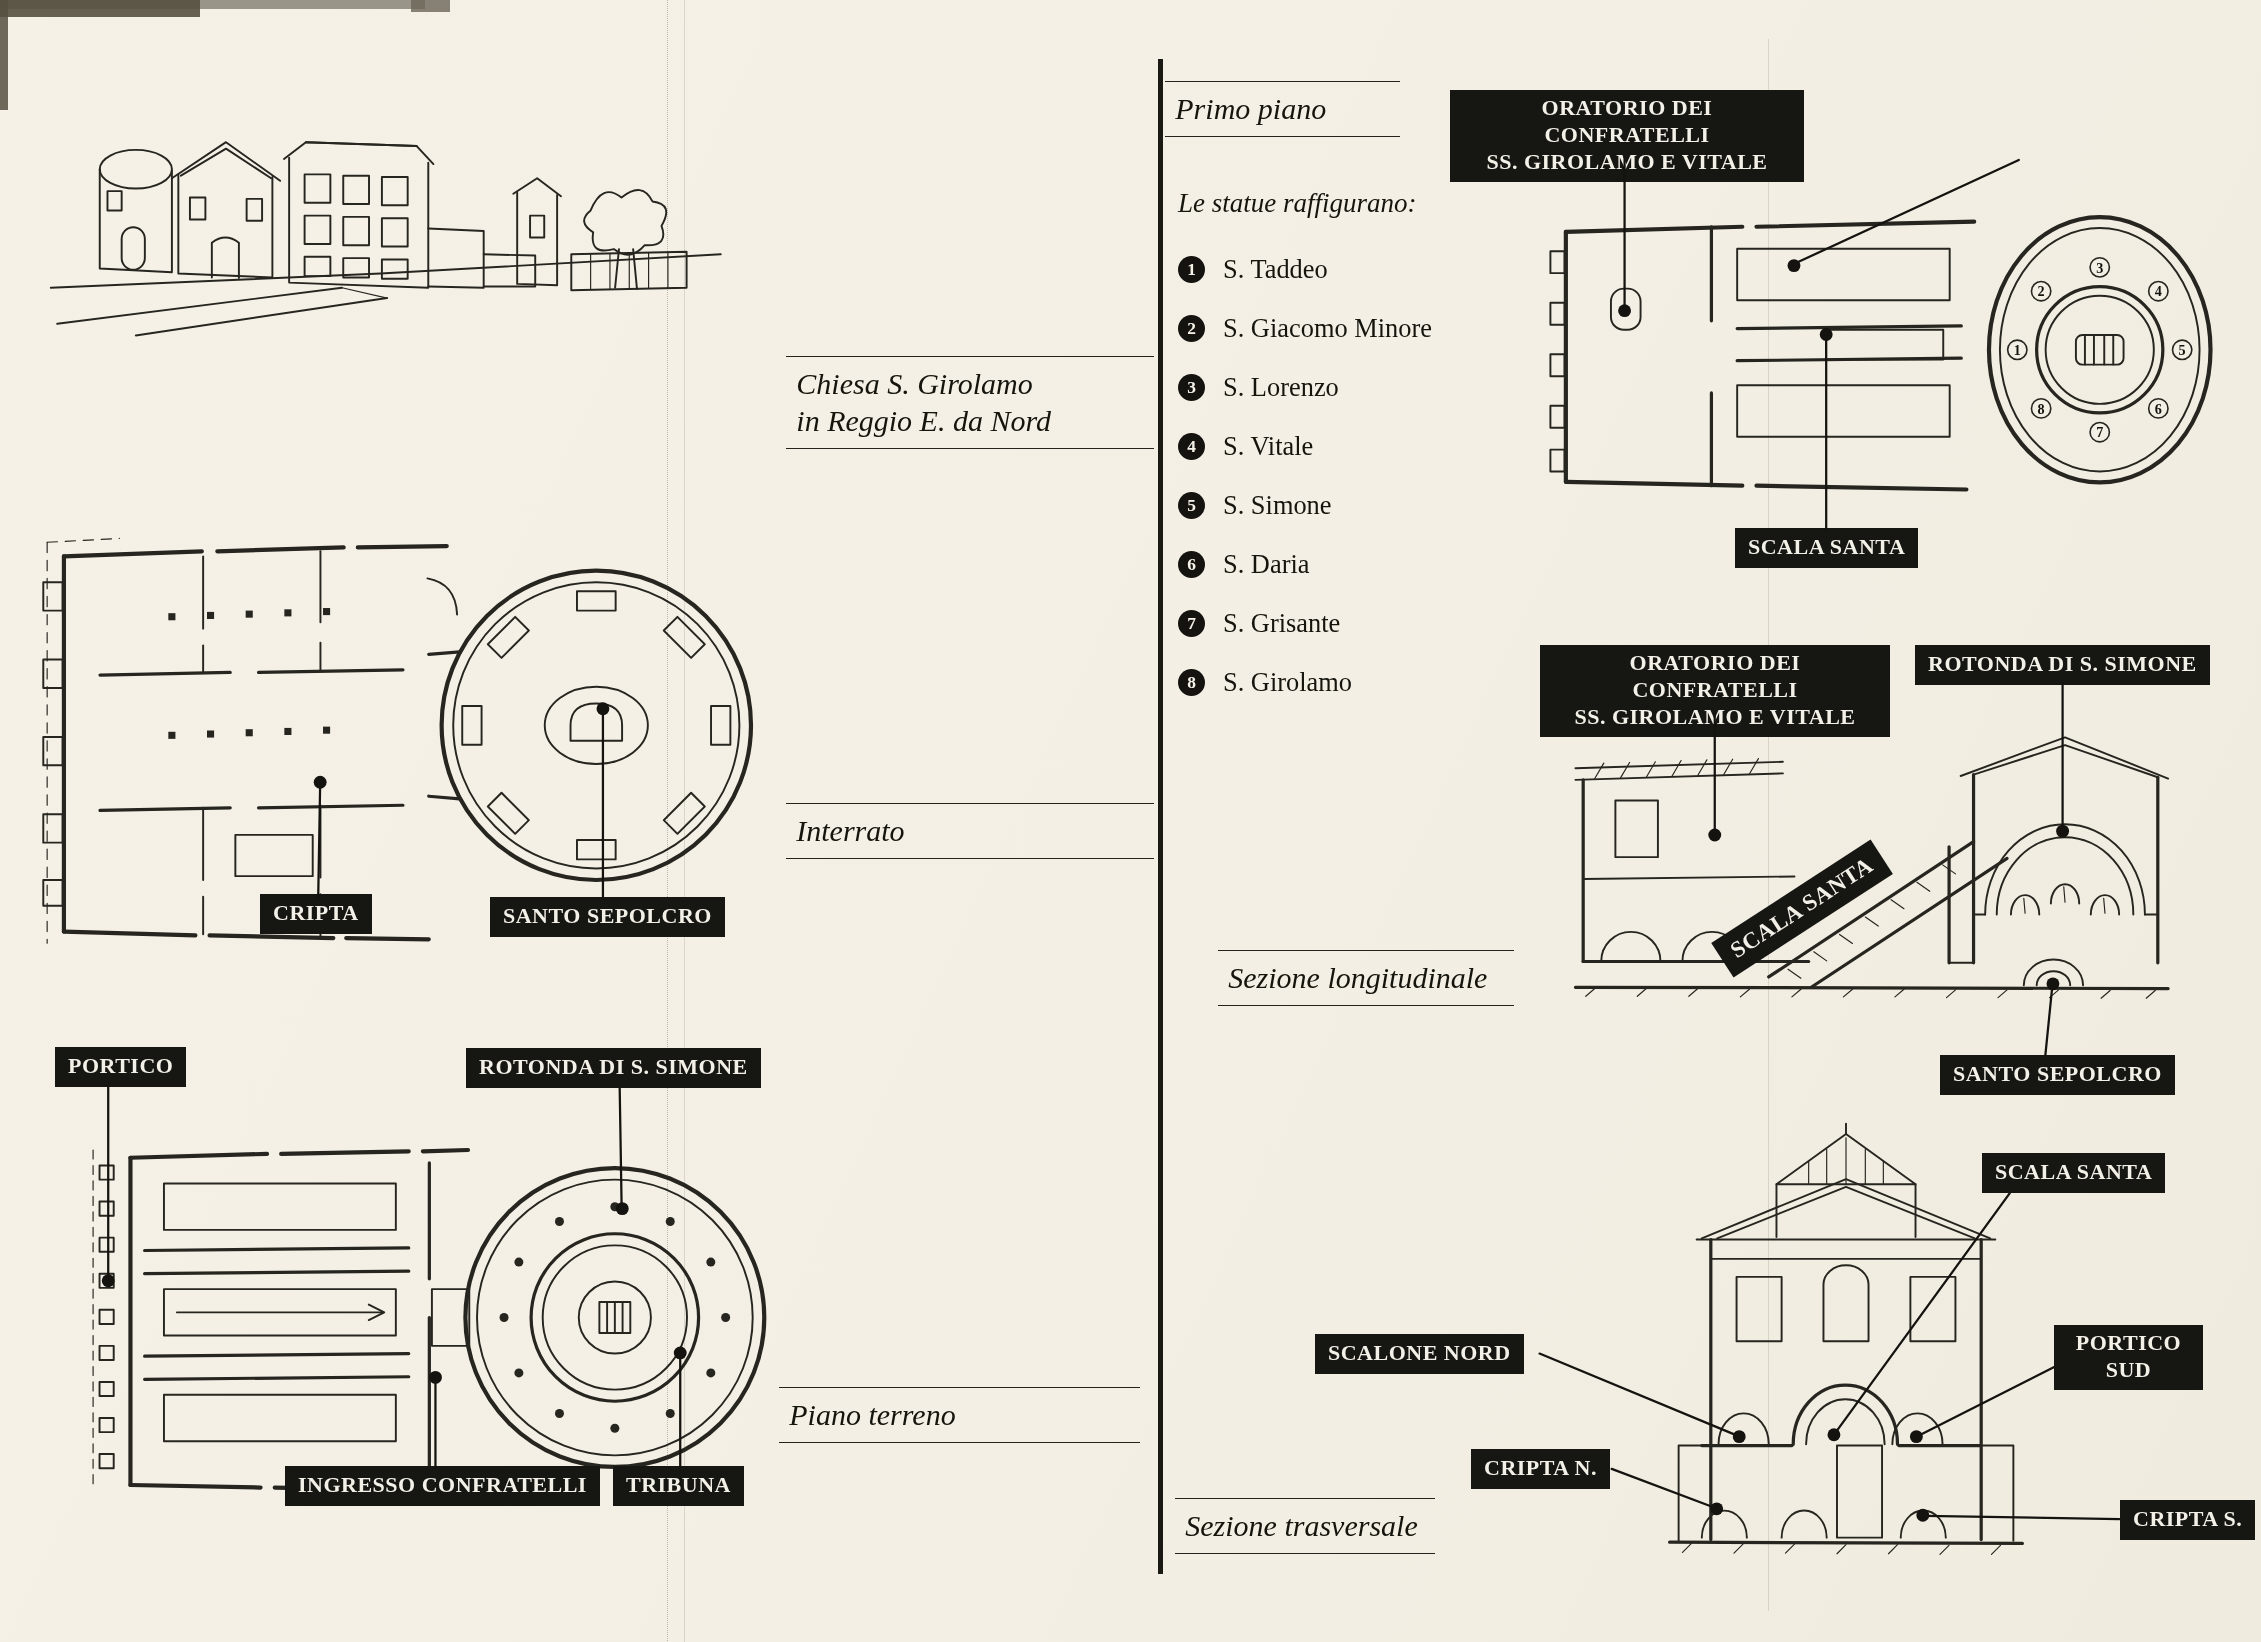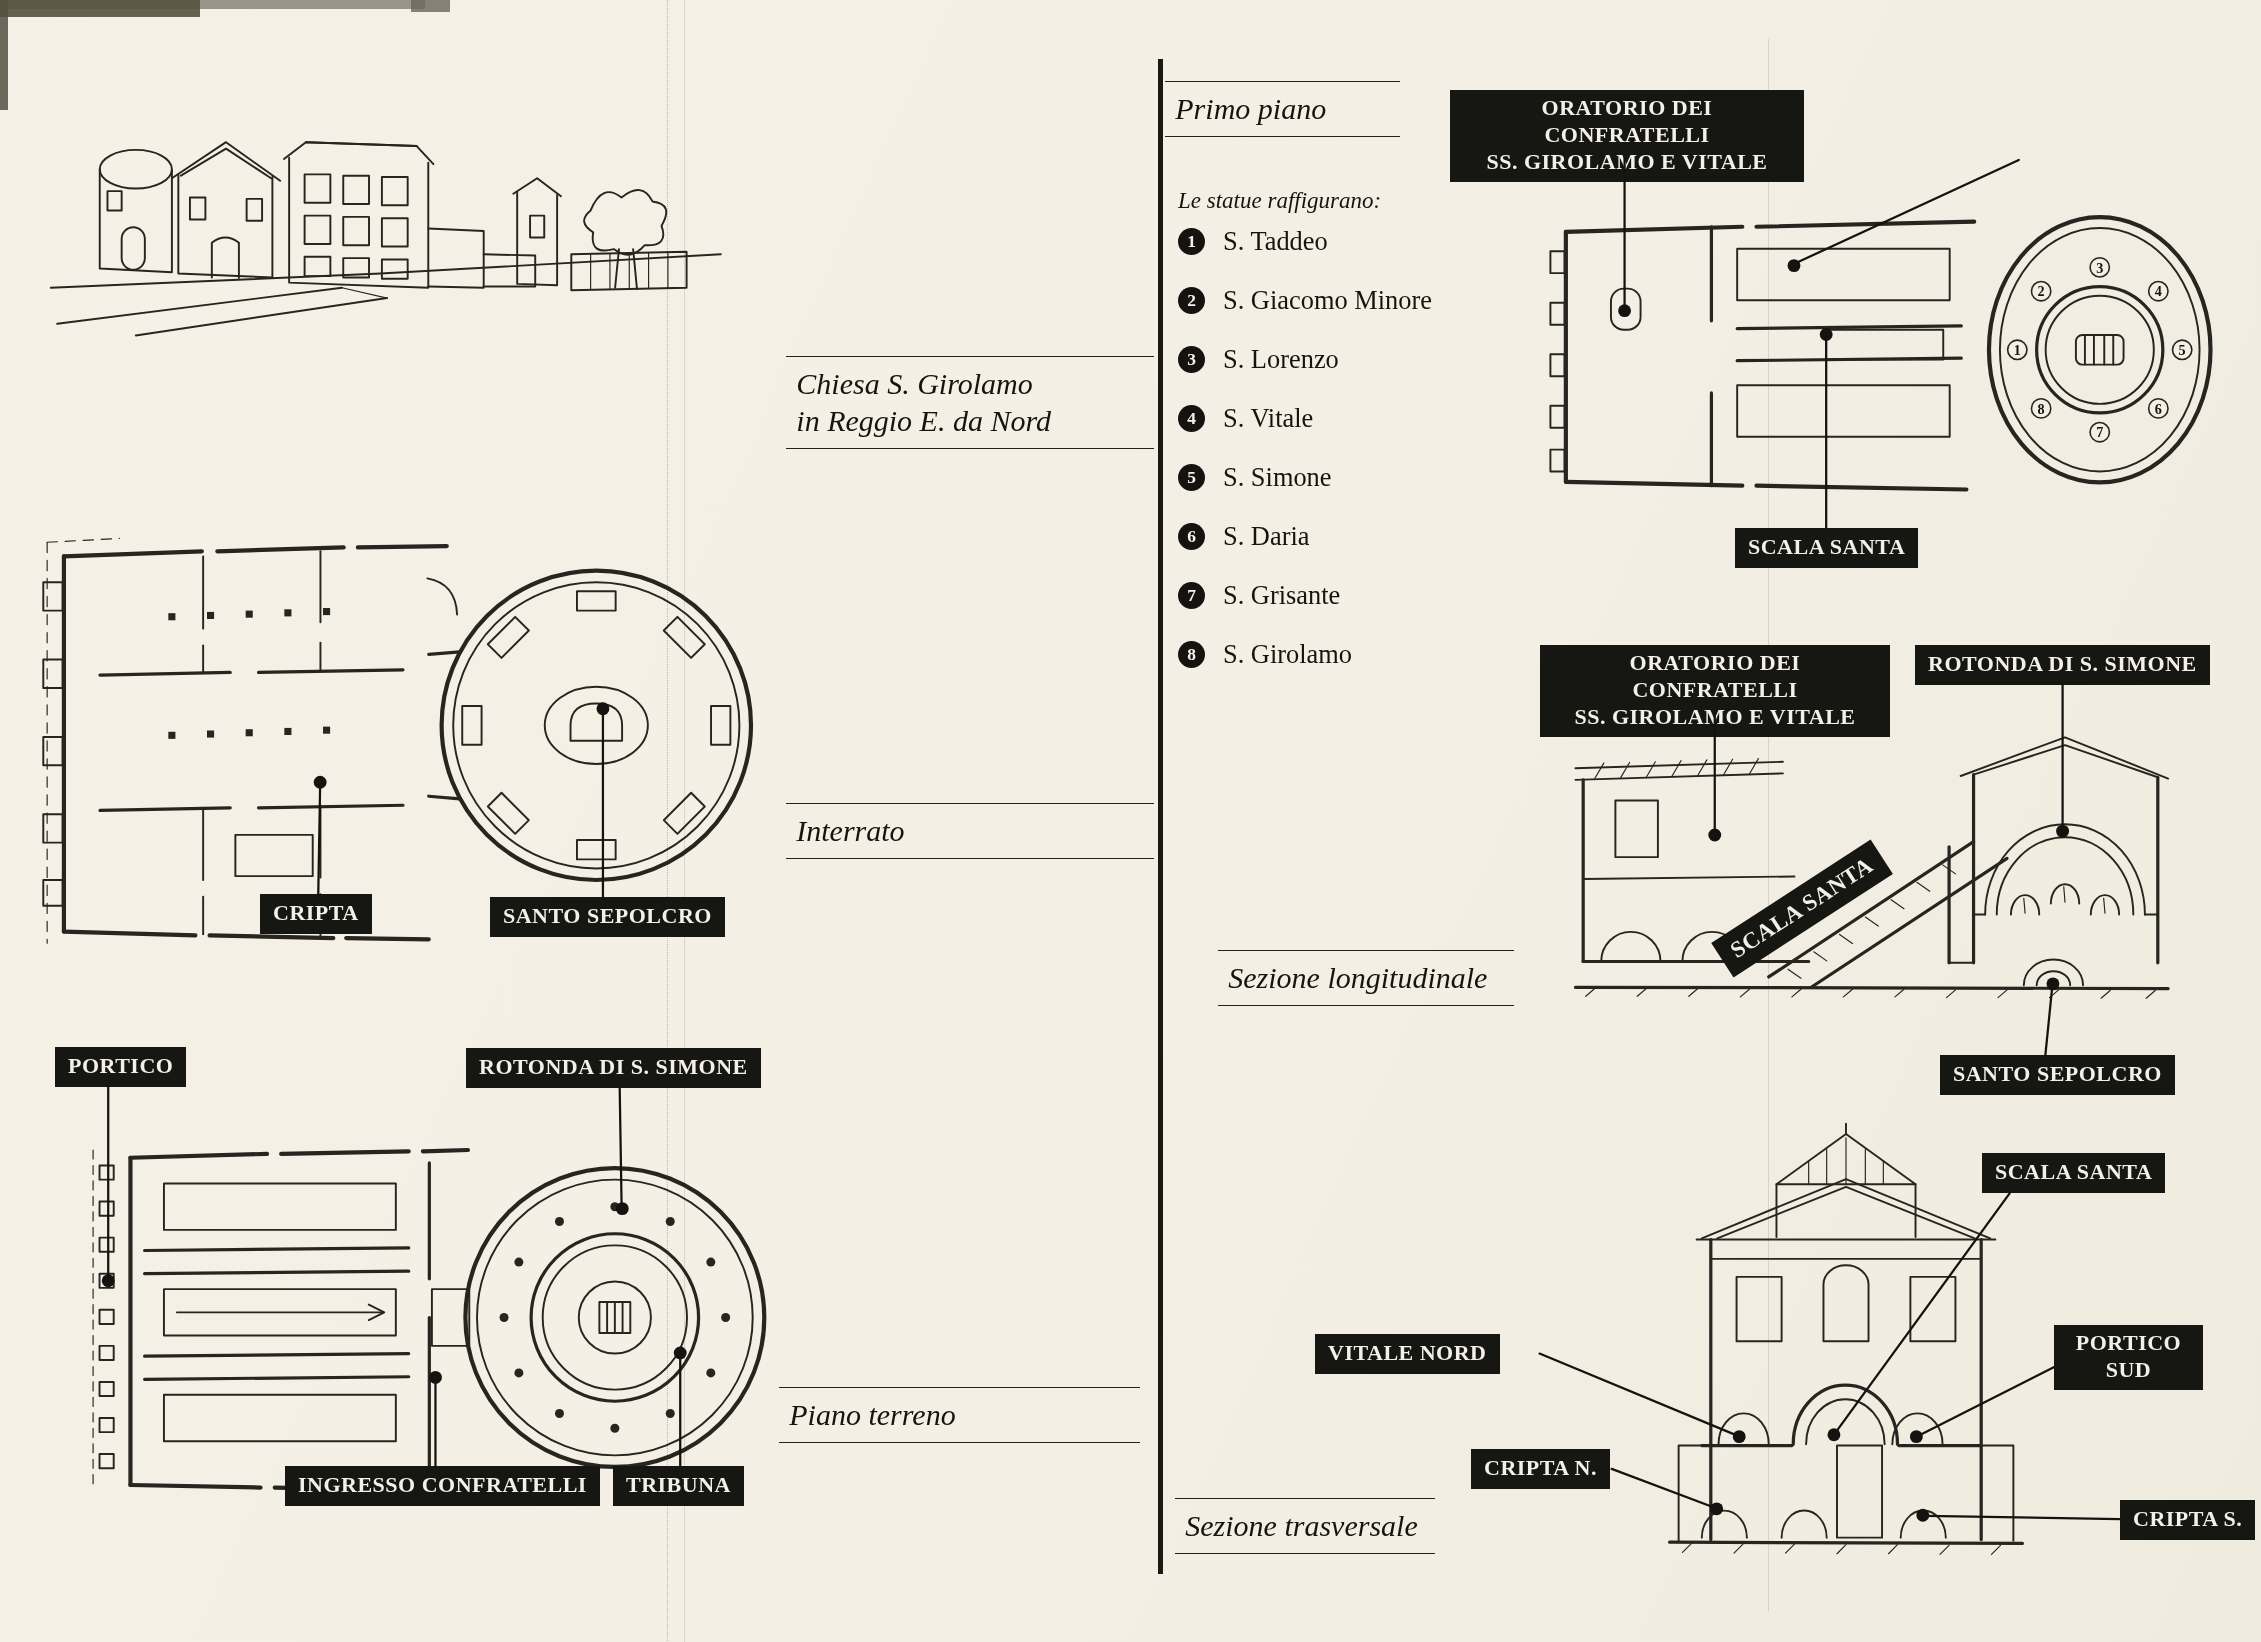--- a/index.html
+++ b/index.html
@@ -7,21 +7,21 @@
   body{font-family:"Liberation Serif",serif;background:#cfcabb;}
   #page{position:relative;width:2261px;height:1643px;overflow:hidden;color:#1c1b15;
         background:linear-gradient(115deg,#f5f1e7 0%,#f3efe4 55%,#efebdf 100%);}
   .artifact{position:absolute}
   .tag{position:absolute;background:#161613;color:#f3f0e7;font-weight:700;font-size:22px;
        letter-spacing:0.5px;line-height:1.22;padding:5.8px 13px 7px;text-align:center;white-space:nowrap}
   .tag.multi{white-space:normal;padding:5.2px 9px 6.4px}
   .caption{position:absolute;font-style:italic;font-size:30px;line-height:1.24;color:#15140d;
        border-top:1.9px solid #23221c;border-bottom:1.9px solid #23221c;padding:7.7px 6.4px 9px 10.3px}
   .legend{position:absolute;left:1178px;top:188px;width:361px}
-  .legend-title{font-style:italic;font-size:23px;margin-bottom:12px;color:#15140d}
+  .legend-title{font-style:italic;font-size:27px;margin-bottom:35px;color:#15140d}
   .legend-row{display:flex;align-items:center;margin-bottom:28px}
   .badge{flex:0 0 auto;width:27px;height:27px;border-radius:50%;background:#14130f;color:#f5f2e8;
        display:flex;align-items:center;justify-content:center;font-size:17.4px;font-weight:700;margin-right:18px}
   .legend-name{font-size:26.4px;color:#15140d}
   svg{position:absolute;overflow:visible}
   svg path,svg rect,svg circle,svg ellipse,svg line,svg polyline,svg polygon{
        stroke:#26251f;fill:none;stroke-width:3;stroke-linecap:round;stroke-linejoin:round}
   svg .w6{stroke-width:6.5}
   svg .w5{stroke-width:5}
   svg .thin{stroke-width:1.8}
@@ -392,21 +392,21 @@
     <path d="M60 502 L110 502 M60 502 L60 650 M530 502 L580 502 M580 502 L580 650"></path>
     <rect x="306" y="502" width="70" height="143" fill="url(#stTR)"></rect>
     <path d="M96 645 A 35 42 0 0 1 166 645"></path>
     <path d="M220 645 A 35 42 0 0 1 290 645"></path>
     <path d="M405 645 A 35 42 0 0 1 475 645"></path>
     <path class="w5" d="M46 652 L594 654"></path>
     <path class="thin" d="M80 654 L66 668 M160 655 L146 669 M240 655 L226 669 M320 656 L306 670 M400 656 L386 670 M480 657 L466 671 M560 657 L546 671"></path>
   </svg>
 
   <div class="tag" style="left:1982px;top:1153px">SCALA SANTA</div>
-  <div class="tag" style="left:1315px;top:1334px">VITALE NORD</div>
+  <div class="tag" style="left:1315px;top:1334px">SCALONE NORD</div>
   <div class="tag multi" style="left:2054px;top:1325px;width:149px">
     <div>PORTICO</div>
     <div>SUD</div>
   </div>
   <div class="tag" style="left:1471px;top:1449px">CRIPTA N.</div>
   <div class="tag" style="left:2120px;top:1500px">CRIPTA S.</div>
 
   <div class="caption" style="left:1175px;top:1498px;width:260px">
     <div>Sezione trasversale</div>
   </div>

